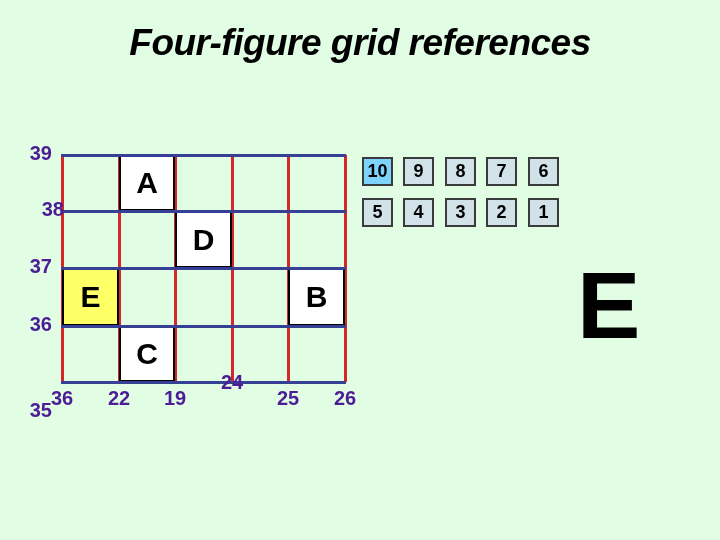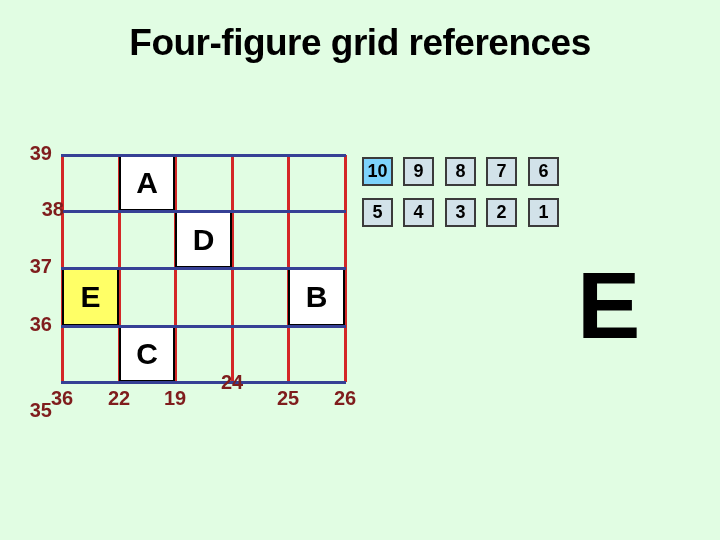--- a/index.html
+++ b/index.html
@@ -14,41 +14,41 @@
   }
   .grid-map{position:absolute;}
   .vline{position:absolute;width:3px;z-index:1;}
   .hline{position:absolute;height:3px;z-index:3;}
   .cell{
     position:absolute;z-index:2;box-sizing:border-box;border:2px solid #000;
     display:flex;align-items:center;justify-content:center;
     font-size:30px;font-weight:bold;color:#000;
   }
   .axis-label{
-    position:absolute;font-size:20px;font-weight:bold;color:#7f1d1d;
+    position:absolute;font-size:20px;font-weight:bold;color:#4c1d95;
     line-height:20px;z-index:4;
   }
   .northing{width:30px;text-align:right;}
   .easting{width:44px;text-align:center;}
   .answer-btn{
     position:absolute;box-sizing:border-box;border:2px solid #3b3b3b;
     display:flex;align-items:center;justify-content:center;
     font-size:18px;font-weight:bold;color:#000;cursor:pointer;padding:0;
     font-family:"Liberation Sans", sans-serif;
   }
   .big-letter{
     position:absolute;left:577px;top:258px;font-size:95px;font-weight:bold;
     line-height:1;color:#000;
   }
 </style>
 </head>
 <body style="background: rgb(225, 253, 227);">
 
 <div class="slide">
-  <h1 class="title" style="color: rgb(0, 0, 0);">Four-figure grid references</h1>
+  <h1 class="title" style="color: rgb(0, 0, 0); font-style: italic;">Four-figure grid references</h1>
   <div class="grid-map" id="grid-map" style="left: 62px; top: 155px; width: 283px; height: 227px;">
       <div class="vline" style="left: -1px; top: 0px; height: 227px; background: rgb(212, 39, 39);"></div>
       <div class="vline" style="left: 56px; top: 0px; height: 227px; background: rgb(212, 39, 39);"></div>
       <div class="vline" style="left: 112px; top: 0px; height: 227px; background: rgb(212, 39, 39);"></div>
       <div class="vline" style="left: 169px; top: 0px; height: 227px; background: rgb(212, 39, 39);"></div>
       <div class="vline" style="left: 225px; top: 0px; height: 227px; background: rgb(212, 39, 39);"></div>
       <div class="vline" style="left: 282px; top: 0px; height: 227px; background: rgb(212, 39, 39);"></div>
       <div class="hline" style="top: -1px; left: -1px; width: 285px; background: rgb(54, 64, 149);"></div>
       <div class="hline" style="top: 55px; left: -1px; width: 285px; background: rgb(54, 64, 149);"></div>
       <div class="hline" style="top: 112px; left: -1px; width: 285px; background: rgb(54, 64, 149);"></div>

